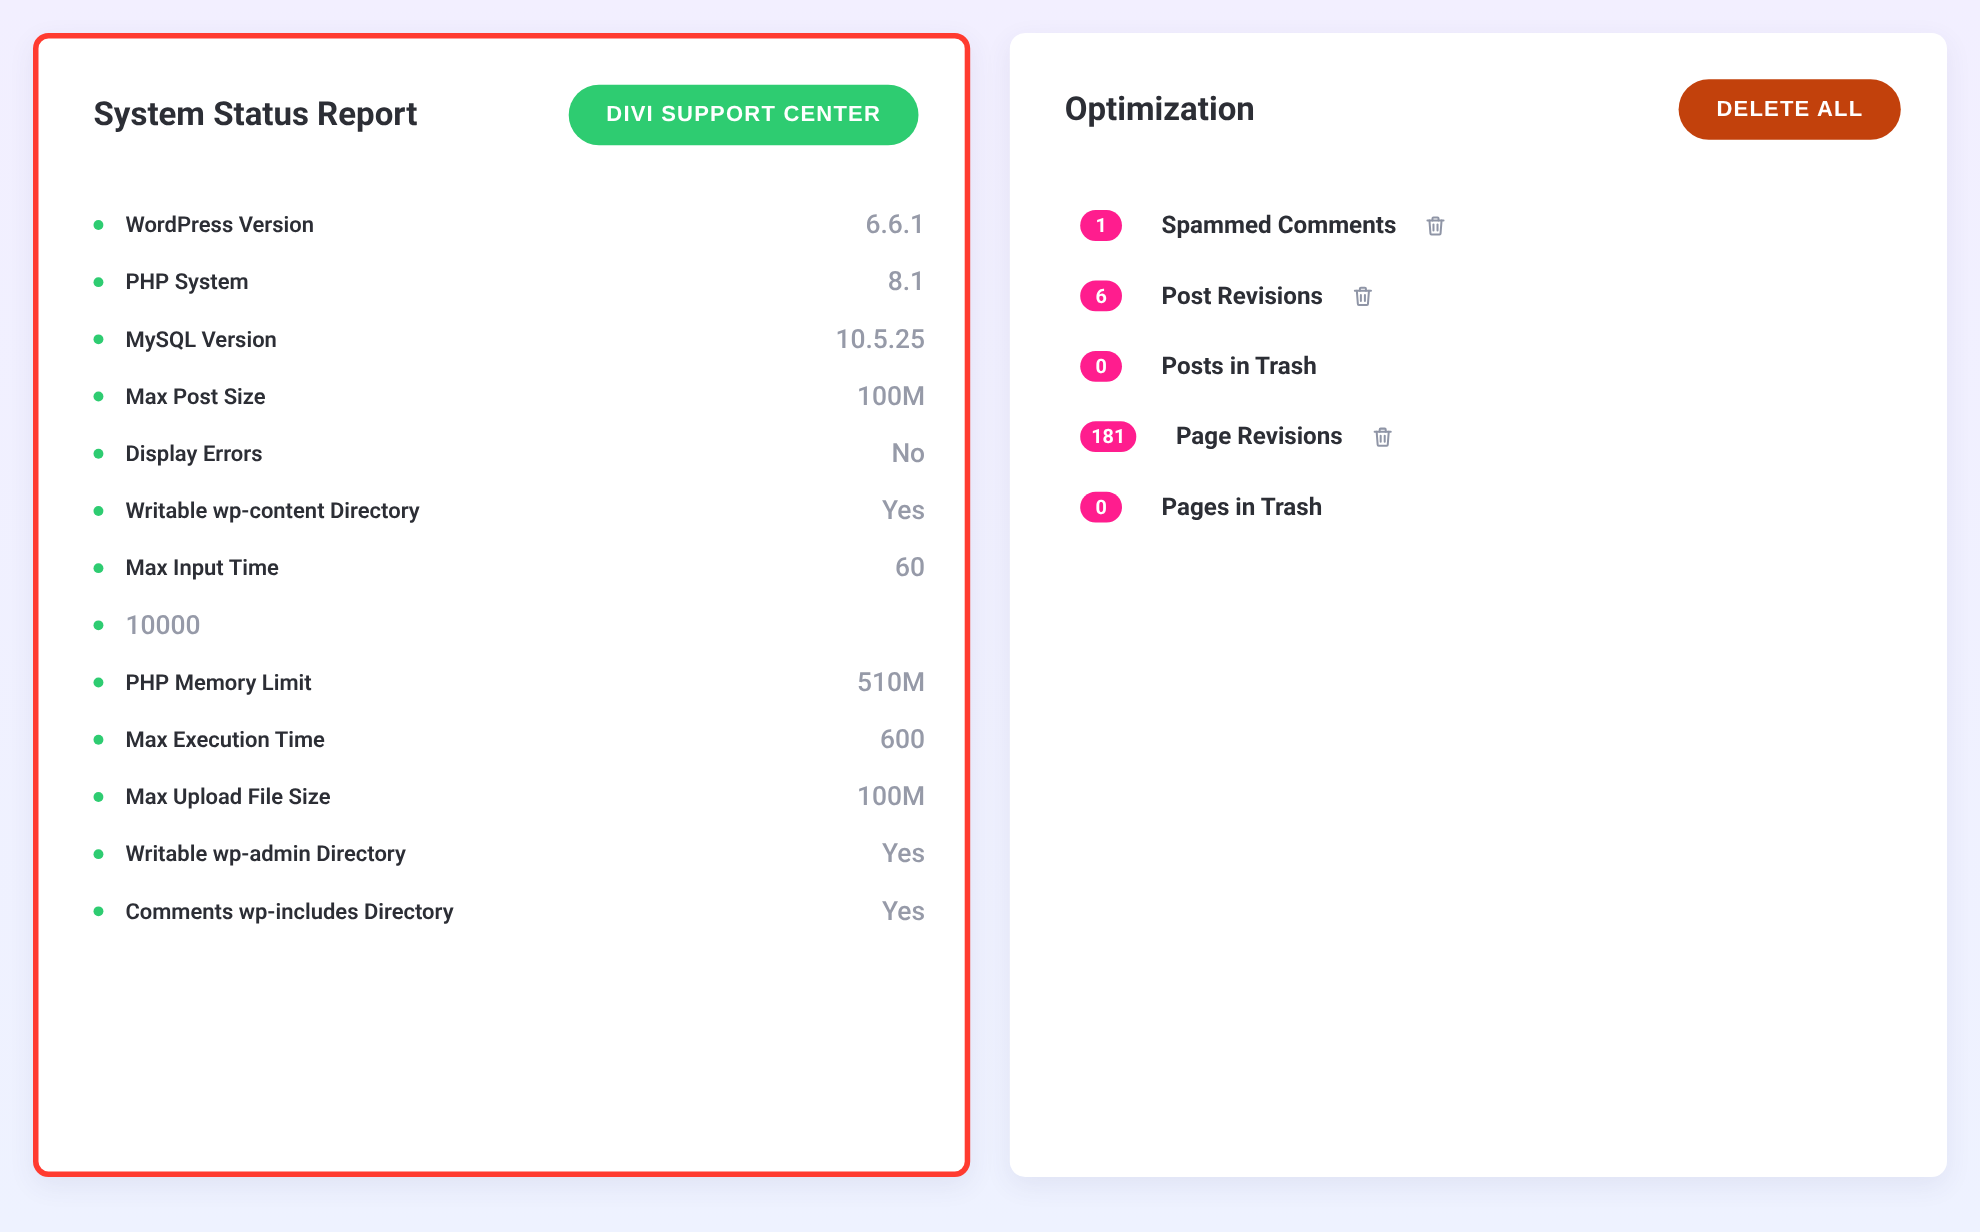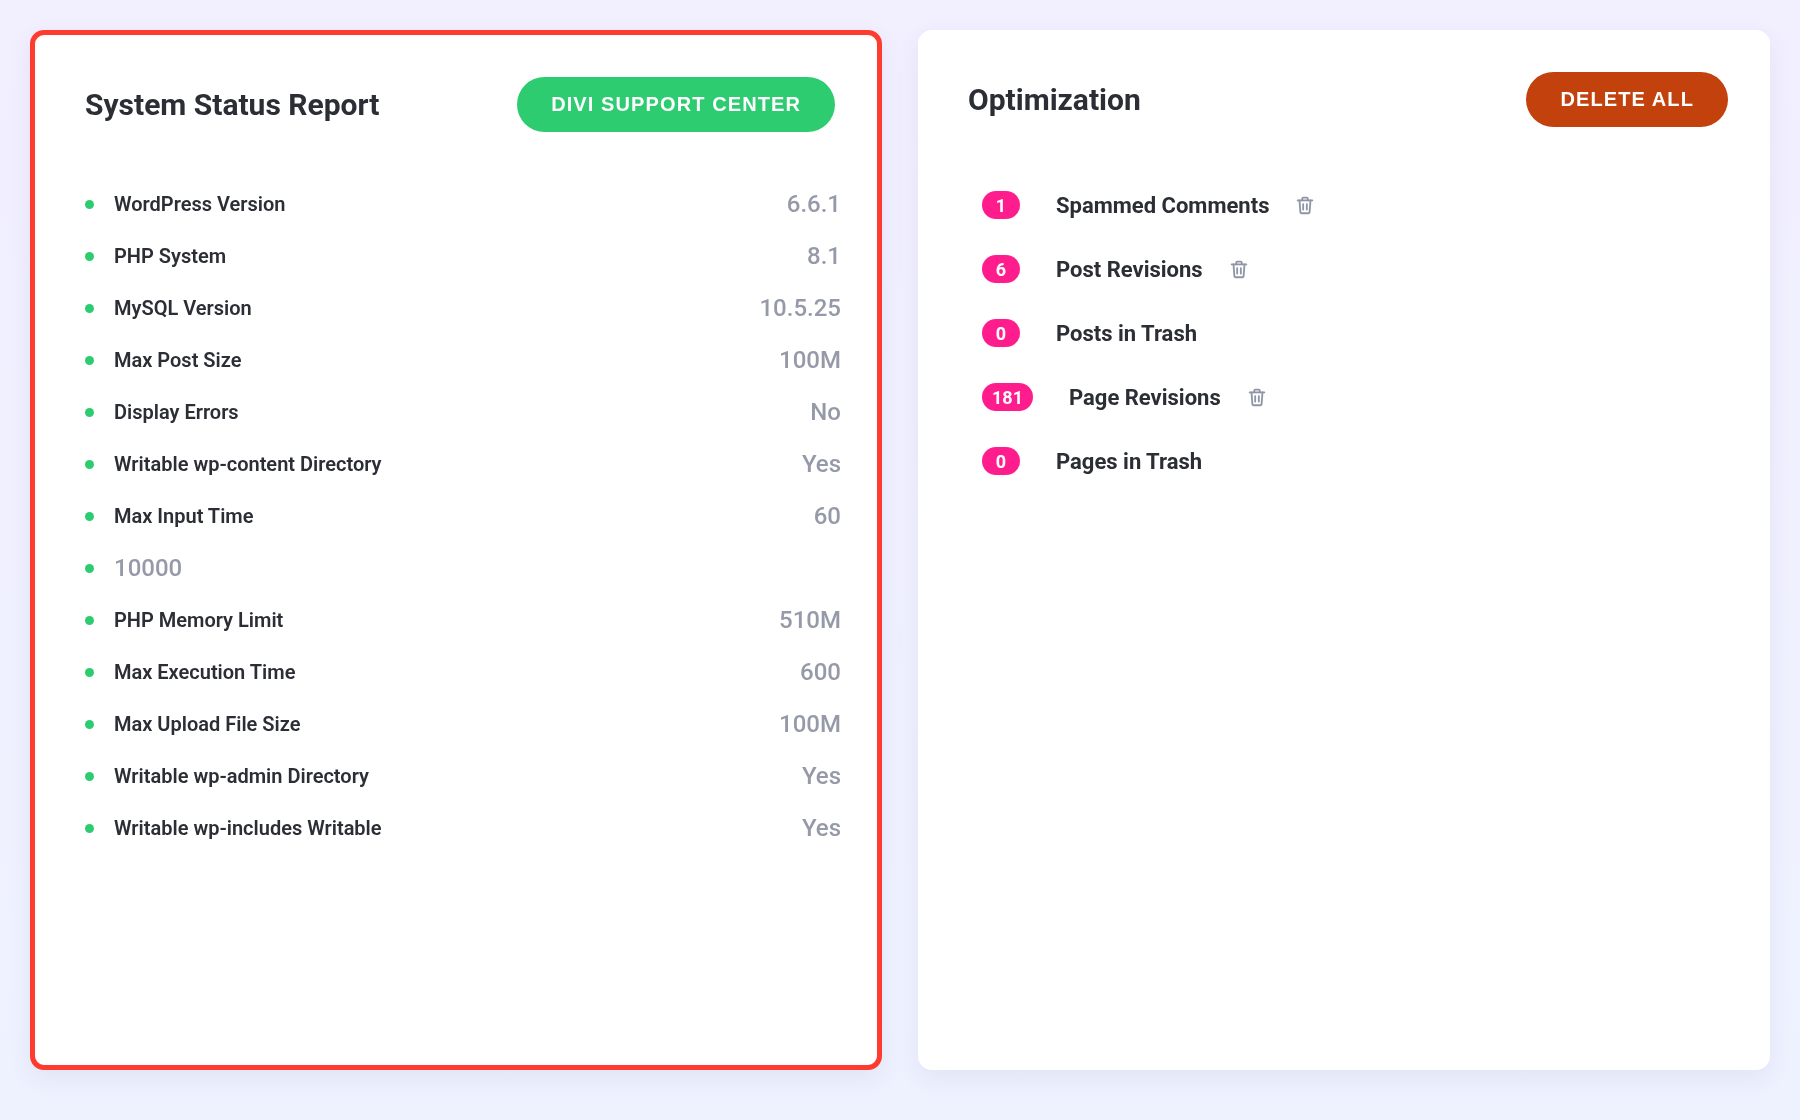--- a/index.html
+++ b/index.html
@@ -191,21 +191,21 @@
           <span class="status-label">Max Upload File Size</span>
           <span class="status-value">100M</span>
         </li>
         <li class="status-row">
           <span class="status-dot"></span>
           <span class="status-label">Writable wp-admin Directory</span>
           <span class="status-value">Yes</span>
         </li>
         <li class="status-row">
           <span class="status-dot"></span>
-          <span class="status-label">Writable wp-includes Writable</span>
+          <span class="status-label">Comments wp-includes Directory</span>
           <span class="status-value">Yes</span>
         </li>
       </ul>
   </section>
 
   <section class="card">
     <header class="card-header">
       <h2 class="card-title">Optimization</h2>
       <button class="btn btn-pink">Delete All</button>
     </header>

